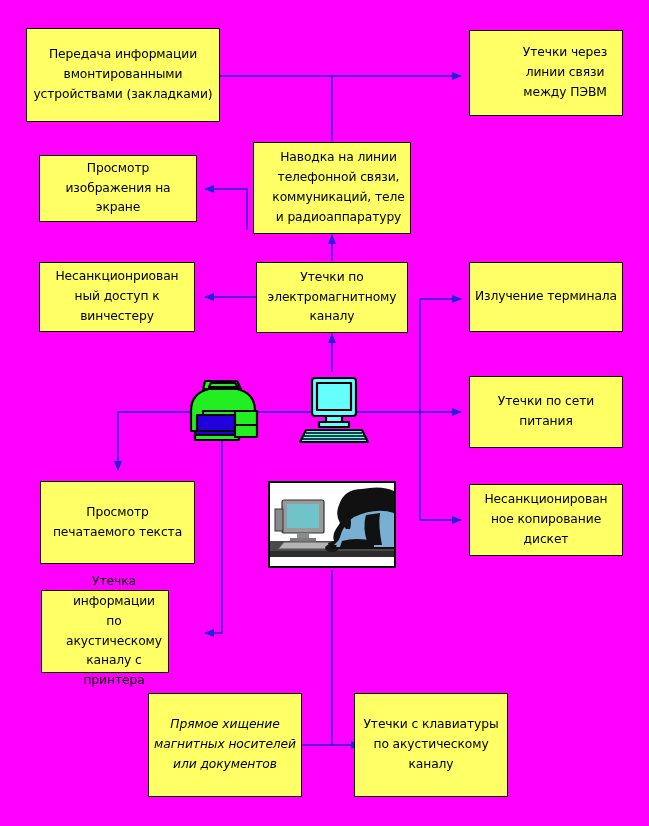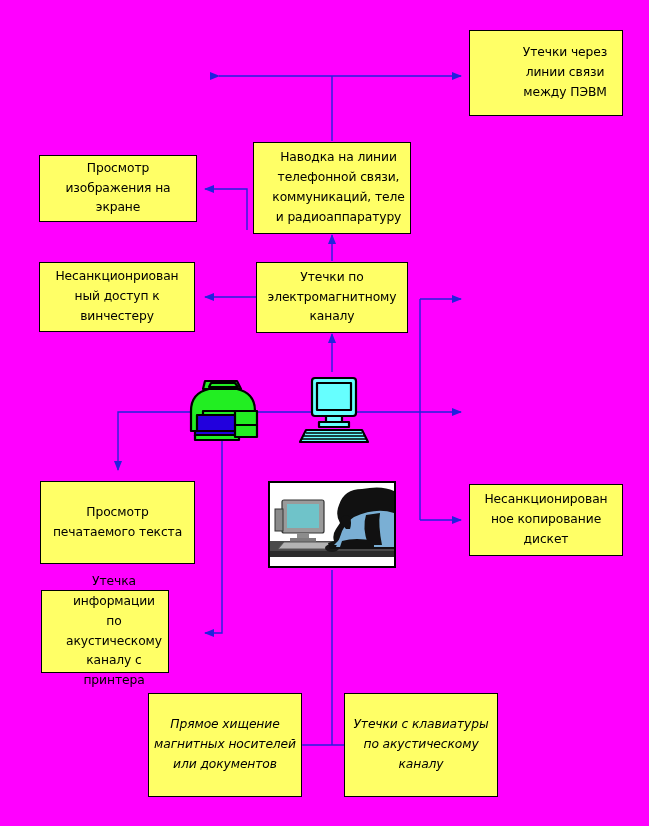--- a/index.html
+++ b/index.html
@@ -96,20 +96,23 @@
 
       <polyline points="420,412 420,412"></polyline>
       <polyline points="245,412 245,412"></polyline>
       <polyline points="222,412 222,633 205,633" marker-end="url(#ar)"></polyline>
 
       <line x1="332" y1="570" x2="332" y2="745"></line>
       <line x1="303" y1="745" x2="360" y2="745" marker-start="url(#arl)" marker-end="url(#ar)"></line>
     </g>
   </svg>
 
+  <div class="node" style="left:26px; top:28px; width:194px; height:94px;">
+    <span>Передача информации вмонтированными устройствами (закладками)</span>
+  </div>
 
   <div class="node" style="left:469px; top:30px; width:154px; height:86px;padding-left:42px;">
     <span>Утечки через линии связи между ПЭВМ</span>
   </div>
 
   <div class="node" style="left:39px; top:155px; width:158px; height:67px;">
     <span>Просмотр изображения на экране</span>
   </div>
 
   <div class="node" style="left:253px; top:142px; width:158px; height:92px;padding-left:17px;">
@@ -117,39 +120,45 @@
   </div>
 
   <div class="node" style="left:39px; top:262px; width:156px; height:70px;">
     <span>Несанкционриован ный доступ к винчестеру</span>
   </div>
 
   <div class="node" style="left:256px; top:262px; width:152px; height:71px;">
     <span>Утечки по электромагнитному каналу</span>
   </div>
 
-
+  <div class="node" style="left:469px; top:262px; width:154px; height:70px;">
+    <span>Излучение терминала</span>
+  </div>
+
+  <div class="node" style="left:469px; top:376px; width:154px; height:72px;">
+    <span>Утечки по сети питания</span>
+  </div>
 
   <div class="node" style="left:40px; top:481px; width:155px; height:83px;">
     <span>Просмотр печатаемого текста</span>
   </div>
 
   <div class="node" style="left:469px; top:484px; width:154px; height:72px;">
     <span>Несанкционирован ное копирование дискет</span>
   </div>
 
   <div class="node" style="left:41px; top:590px; width:128px; height:83px;padding-left:22px;">
     <span>Утечка информации по акустическому каналу с принтера</span>
   </div>
 
   <div class="node" style="left:148px; top:693px; width:154px; height:104px;font-style:italic;">
     <span>Прямое хищение магнитных носителей или документов</span>
   </div>
 
-  <div class="node" style="left:344px; top:693px; width:154px; height:104px;font-style:italic;">
+  <div class="node" style="left:354px; top:693px; width:154px; height:104px;">
     <span>Утечки с клавиатуры по акустическому каналу</span>
   </div>
 
   <svg class="icon" style="left:183px; top:375px; width:80px; height:68px;" viewBox="0 0 80 68">
     <g stroke="#000000" stroke-width="2.2" stroke-linejoin="round">
       <path d="M8,56 L8,36 Q8,18 26,14 L54,14 Q72,18 72,36 L72,56 Z" fill="#22ee22"></path>
       <path d="M20,14 L22,6 L54,6 L58,14 Z" fill="#22ee22"></path>
       <path d="M26,12 L28,8 L52,8 L55,12 Z" fill="#22ee22"></path>
       <rect x="20" y="36" width="36" height="4" fill="#22ee22"></rect>
       <path d="M14,40 L52,40 L56,58 L14,58 Z" fill="#2200dd"></path>

